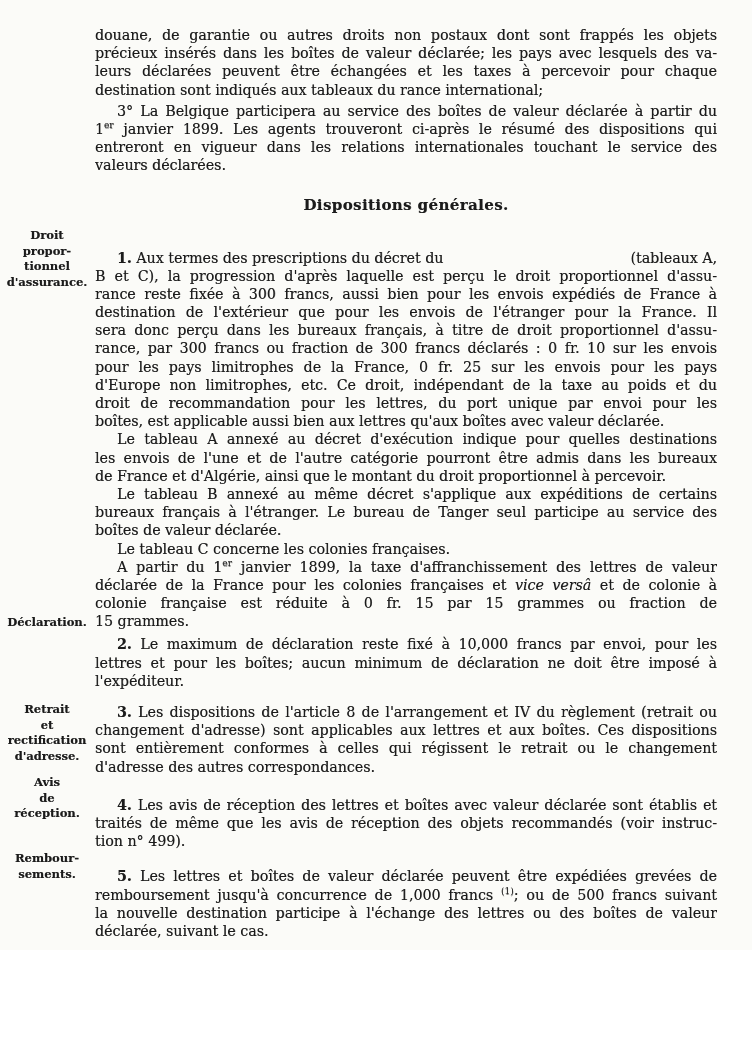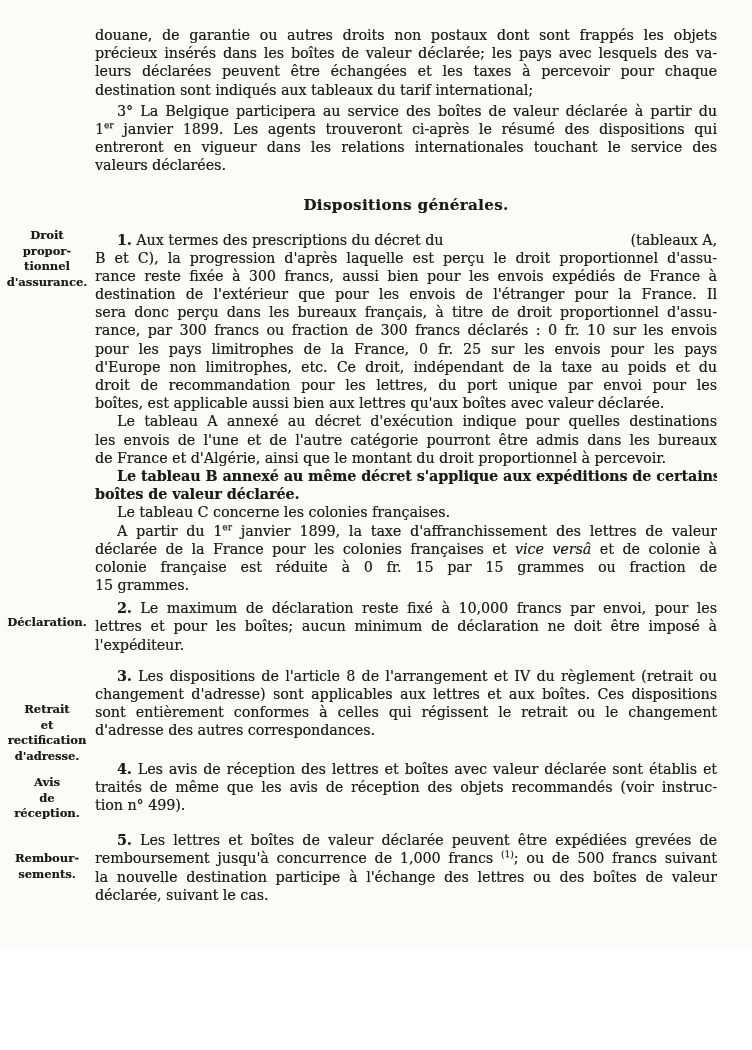--- a/index.html
+++ b/index.html
@@ -59,51 +59,52 @@
 </style>
 </head>
 <body>
 
 <div id="page" style="--paper: #fbfbf8; --ink: #1b1b1b;">
   <div id="text-col">
       <div class="para" style="margin-top: 0px;">
         <div class="line">douane, de garantie ou autres droits non postaux dont sont frappés les objets</div>
         <div class="line">précieux insérés dans les boîtes de valeur déclarée; les pays avec lesquels des va-</div>
         <div class="line">leurs déclarées peuvent être échangées et les taxes à percevoir pour chaque</div>
-        <div class="line last">destination sont indiqués aux tableaux du tarif international;</div>
+        <div class="line last">destination sont indiqués aux tableaux du rance international;</div>
       </div>
       <div class="para" style="margin-top: 3px;">
         <div class="line first">3° La Belgique participera au service des boîtes de valeur déclarée à partir du</div>
         <div class="line">1<sup>er</sup> janvier 1899. Les agents trouveront ci-après le résumé des dispositions qui</div>
         <div class="line">entreront en vigueur dans les relations internationales touchant le service des</div>
         <div class="line last">valeurs déclarées.</div>
       </div>
       <div class="heading" style="margin-top: 18px;">Dispositions générales.</div>
-      <div class="para" style="margin-top: 14px;">
+      <div class="para" style="margin-top: 32px;">
         <div class="line first split">
           <span><b>1.</b> Aux termes des prescriptions du décret du</span>
           <span>(tableaux A,</span>
         </div>
         <div class="line">B et C), la progression d'après laquelle est perçu le droit proportionnel d'assu-</div>
         <div class="line">rance reste fixée à 300 francs, aussi bien pour les envois expédiés de France à</div>
         <div class="line">destination de l'extérieur que pour les envois de l'étranger pour la France. Il</div>
         <div class="line">sera donc perçu dans les bureaux français, à titre de droit proportionnel d'assu-</div>
         <div class="line">rance, par 300 francs ou fraction de 300 francs déclarés : 0 fr. 10 sur les envois</div>
         <div class="line">pour les pays limitrophes de la France, 0 fr. 25 sur les envois pour les pays</div>
         <div class="line">d'Europe non limitrophes, etc. Ce droit, indépendant de la taxe au poids et du</div>
         <div class="line">droit de recommandation pour les lettres, du port unique par envoi pour les</div>
         <div class="line last">boîtes, est applicable aussi bien aux lettres qu'aux boîtes avec valeur déclarée.</div>
       </div>
       <div class="para" style="margin-top: 0px;">
         <div class="line first">Le tableau A annexé au décret d'exécution indique pour quelles destinations</div>
         <div class="line">les envois de l'une et de l'autre catégorie pourront être admis dans les bureaux</div>
         <div class="line last">de France et d'Algérie, ainsi que le montant du droit proportionnel à percevoir.</div>
       </div>
-      <div class="para" style="margin-top: 0px; font-weight: bold;">
+      <div class="para" style="margin-top: 0px;">
         <div class="line first">Le tableau B annexé au même décret s'applique aux expéditions de certains</div>
+        <div class="line">bureaux français à l'étranger. Le bureau de Tanger seul participe au service des</div>
         <div class="line last">boîtes de valeur déclarée.</div>
       </div>
       <div class="para" style="margin-top: 0px;">
         <div class="line first last">Le tableau C concerne les colonies françaises.</div>
       </div>
       <div class="para" style="margin-top: 0px;">
         <div class="line first">A partir du 1<sup>er</sup> janvier 1899, la taxe d'affranchissement des lettres de valeur</div>
         <div class="line">déclarée de la France pour les colonies françaises et <i>vice versâ</i> et de colonie à</div>
         <div class="line">colonie française est réduite à 0 fr. 15 par 15 grammes ou fraction de</div>
         <div class="line last">15 grammes.</div>

